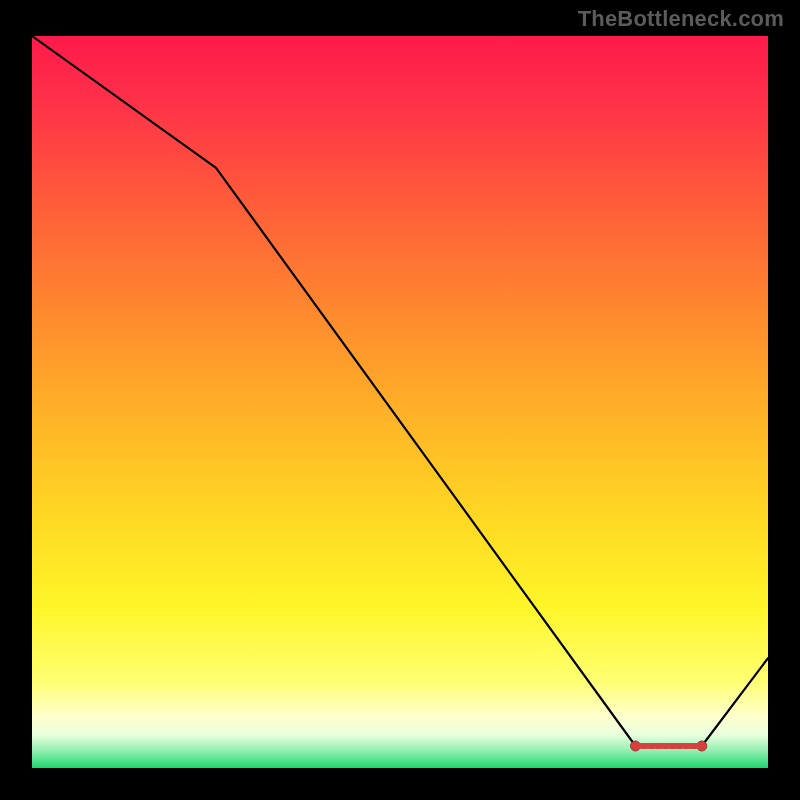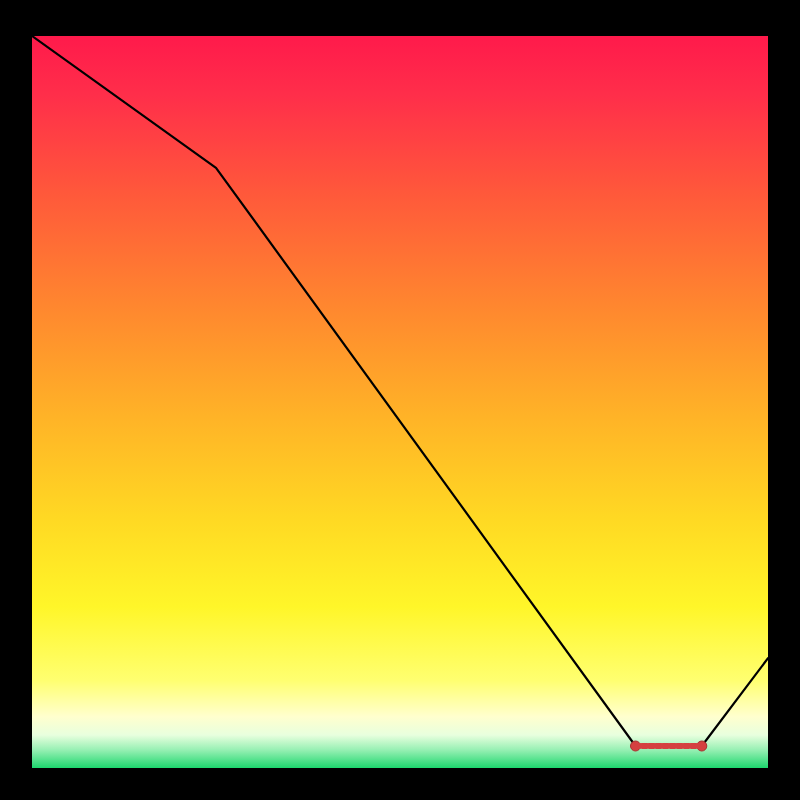--- a/index.html
+++ b/index.html
@@ -47,20 +47,21 @@
   .flatmarker {
     fill: #d54040;
     stroke: #a83030;
     stroke-width: 1;
   }
 </style>
 </head>
 <body>
 
 <div class="frame">
+  <div class="watermark">TheBottleneck.com</div>
 
   <div class="plot-wrap">
     <svg id="chart-svg" viewBox="0 0 736 732" width="736" height="732">
       <defs>
         <linearGradient id="bg-grad" x1="0" y1="0" x2="0" y2="1">
             <stop offset="0%" stop-color="#ff1a4b"></stop>
             <stop offset="8%" stop-color="#ff2e4a"></stop>
             <stop offset="22%" stop-color="#ff5a3a"></stop>
             <stop offset="38%" stop-color="#ff8a2e"></stop>
             <stop offset="52%" stop-color="#ffb327"></stop>

